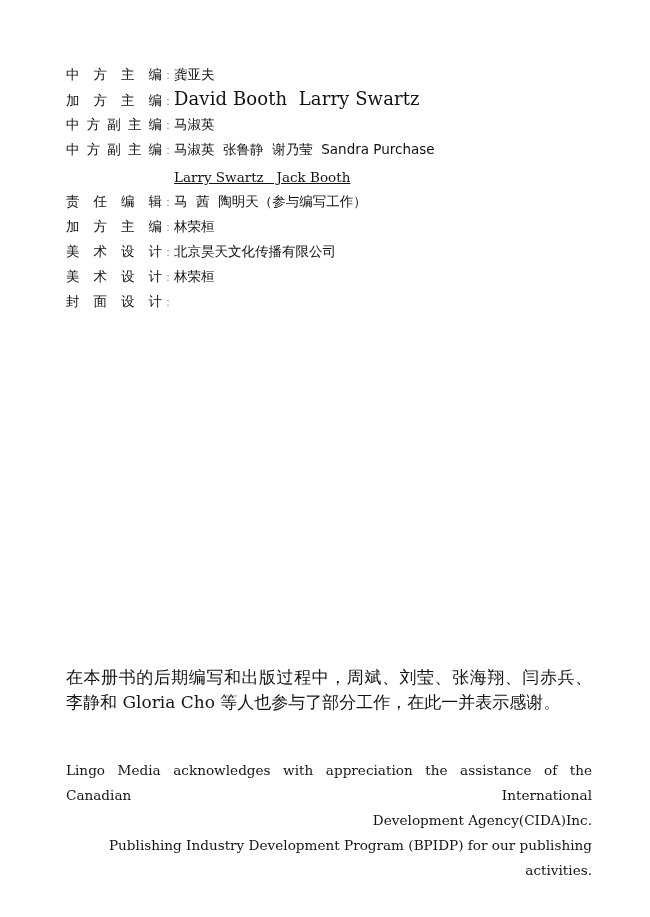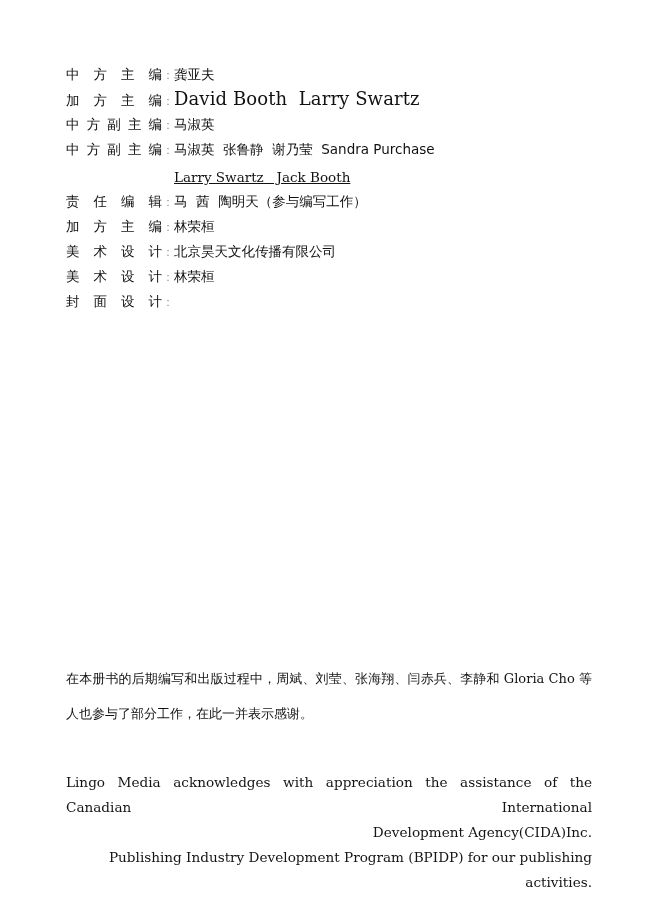--- a/index.html
+++ b/index.html
@@ -89,22 +89,22 @@
   
   .acknowledgements {
     position: absolute;
     left: 66px;
     top: 648px;
     width: 526px;
   }
 
   .ack-cn {
     font-family: "DejaVu Serif", "Liberation Serif", serif;
-    font-size: 13px;
-    line-height: 35px;
+    font-size: 17px;
+    line-height: 25px;
     color: #141414;
     text-align: justify;
     text-justify: inter-character;
   }
 
   .ack-gap {
     height: 26px;
   }
 
   .ack-en {

